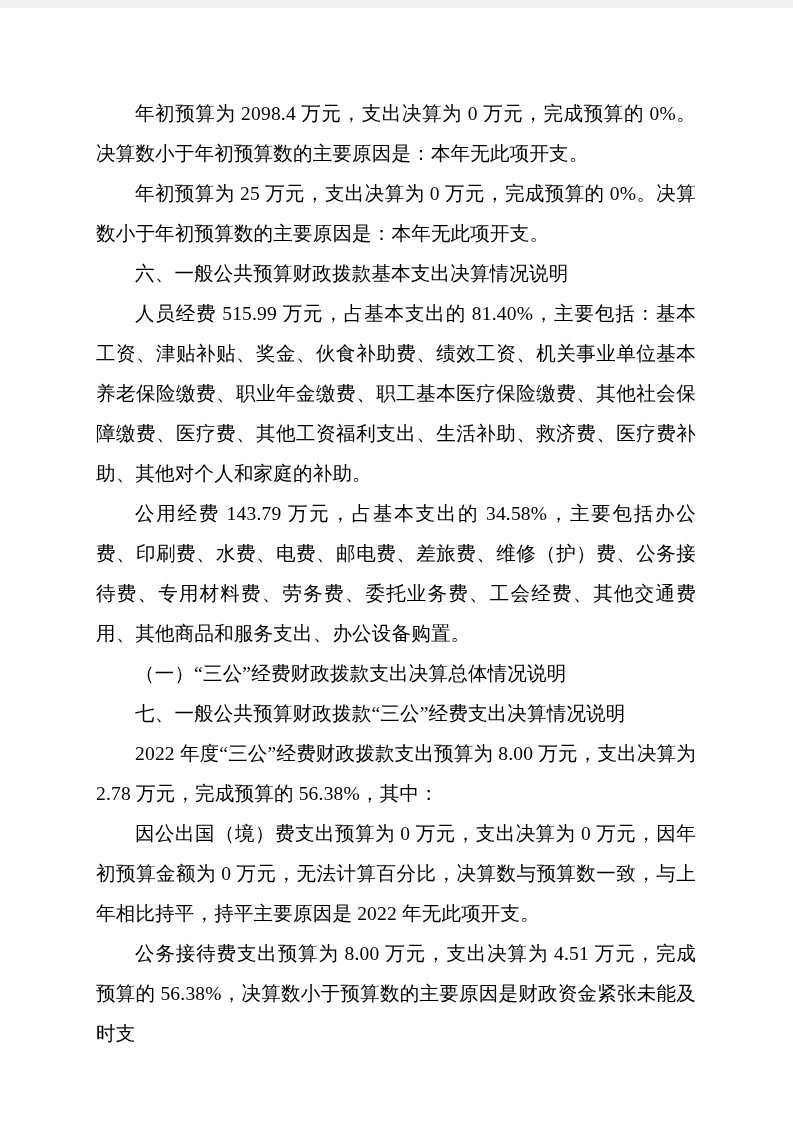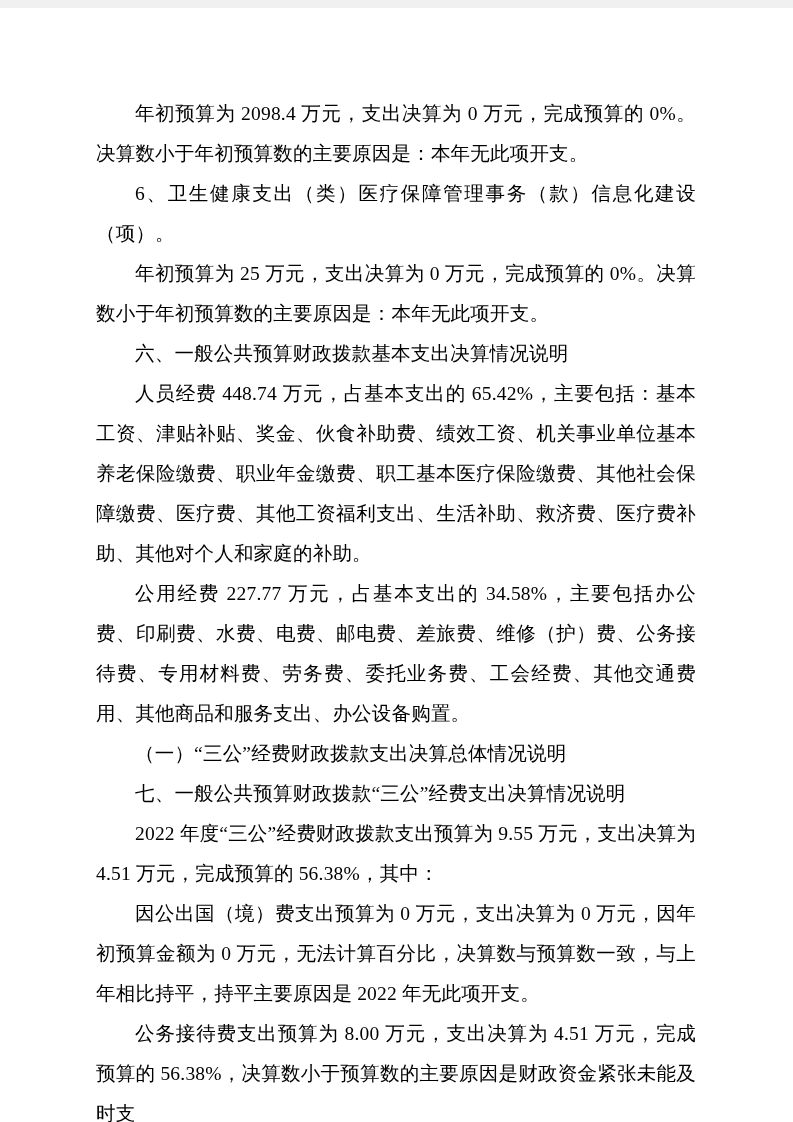--- a/index.html
+++ b/index.html
@@ -39,24 +39,23 @@
     font-weight: normal;
     text-indent: 39px;
   }
 </style>
 </head>
 <body>
 
 <div class="page">
   <div class="content">
     <p class="indent">年初预算为 2098.4 万元，支出决算为 0 万元，完成预算的 0%。决算数小于年初预算数的主要原因是：本年无此项开支。</p>
-    <p class="indent">6、卫生健康支出（类）医疗保障管理事务（款）信息化建设（项）。</p>
     <p class="indent">年初预算为 25 万元，支出决算为 0 万元，完成预算的 0%。决算数小于年初预算数的主要原因是：本年无此项开支。</p>
     <p class="bold">六、一般公共预算财政拨款基本支出决算情况说明</p>
-    <p class="indent">人员经费 448.74 万元，占基本支出的 65.42%，主要包括：基本工资、津贴补贴、奖金、伙食补助费、绩效工资、机关事业单位基本养老保险缴费、职业年金缴费、职工基本医疗保险缴费、其他社会保障缴费、医疗费、其他工资福利支出、生活补助、救济费、医疗费补助、其他对个人和家庭的补助。</p>
-    <p class="indent">公用经费 227.77 万元，占基本支出的 34.58%，主要包括办公费、印刷费、水费、电费、邮电费、差旅费、维修（护）费、公务接待费、专用材料费、劳务费、委托业务费、工会经费、其他交通费用、其他商品和服务支出、办公设备购置。</p>
+    <p class="indent">人员经费 515.99 万元，占基本支出的 81.40%，主要包括：基本工资、津贴补贴、奖金、伙食补助费、绩效工资、机关事业单位基本养老保险缴费、职业年金缴费、职工基本医疗保险缴费、其他社会保障缴费、医疗费、其他工资福利支出、生活补助、救济费、医疗费补助、其他对个人和家庭的补助。</p>
+    <p class="indent">公用经费 143.79 万元，占基本支出的 34.58%，主要包括办公费、印刷费、水费、电费、邮电费、差旅费、维修（护）费、公务接待费、专用材料费、劳务费、委托业务费、工会经费、其他交通费用、其他商品和服务支出、办公设备购置。</p>
     <p class="bold">（一）“三公”经费财政拨款支出决算总体情况说明</p>
     <p class="bold">七、一般公共预算财政拨款“三公”经费支出决算情况说明</p>
-    <p class="indent">2022 年度“三公”经费财政拨款支出预算为 9.55 万元，支出决算为 4.51 万元，完成预算的 56.38%，其中：</p>
+    <p class="indent">2022 年度“三公”经费财政拨款支出预算为 8.00 万元，支出决算为 2.78 万元，完成预算的 56.38%，其中：</p>
     <p class="indent">因公出国（境）费支出预算为 0 万元，支出决算为 0 万元，因年初预算金额为 0 万元，无法计算百分比，决算数与预算数一致，与上年相比持平，持平主要原因是 2022 年无此项开支。</p>
     <p class="indent">公务接待费支出预算为 8.00 万元，支出决算为 4.51 万元，完成预算的 56.38%，决算数小于预算数的主要原因是财政资金紧张未能及时支</p>
   </div>
 </div>
 
 </body></html>

